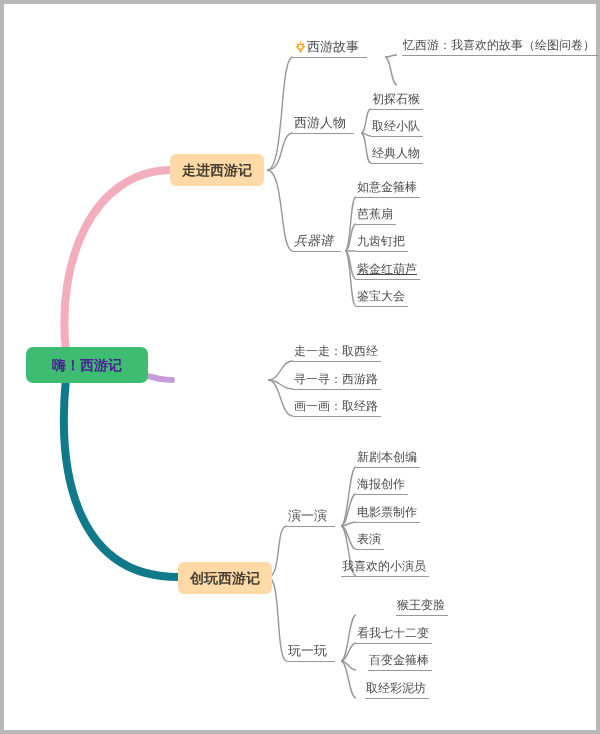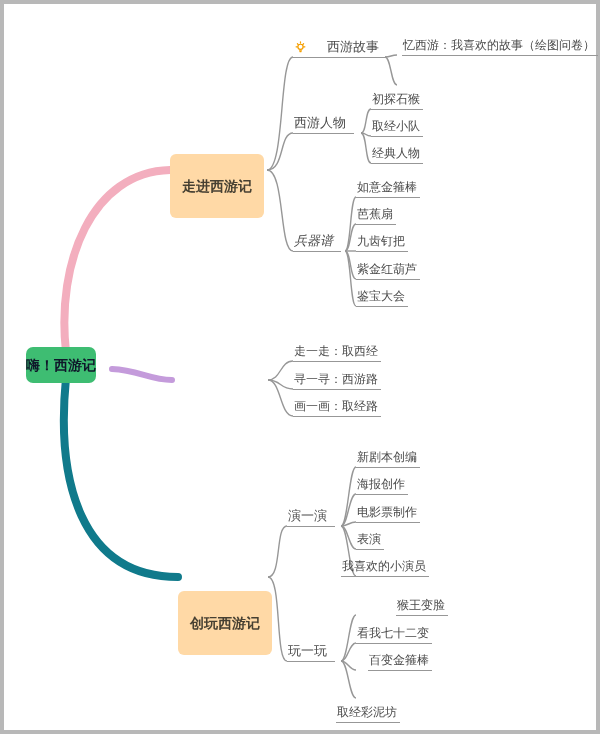--- a/index.html
+++ b/index.html
@@ -8,31 +8,31 @@
     box-shadow:inset 0 0 0 4px #b8b8b8;
   }
   svg.links{position:absolute;left:0;top:0;width:600px;height:734px;pointer-events:none;}
   .main-link{fill:none;stroke-linecap:round;}
   .thin{fill:none;stroke:var(--line,#979797);stroke-width:1.4px;}
   .lk1{stroke:var(--branch1,#F3AEBE);stroke-width:8px;}
   .lk2{stroke:var(--branch2,#C49BDB);stroke-width:6px;}
   .lk3{stroke:var(--branch3,#107A8B);stroke-width:8px;}
   .node{position:absolute;white-space:nowrap;box-sizing:border-box;cursor:default;}
   .root{
-    background:var(--root-bg,#3EBD72);color:#0f172a;font-weight:bold;font-size:14px;line-height:16px;
-    padding:10px 0;border-radius:7px;
+    background:var(--root-bg,#3EBD72);color:#4c1d95;font-weight:bold;font-size:14px;line-height:16px;
+    padding:10px 26px;border-radius:7px;
   }
   .topic{
     background:var(--topic-bg,#FFD9A6);color:#474032;font-weight:600;font-size:14px;line-height:16px;
-    padding:24px 12px;border-radius:6px;
+    padding:8px 12px;border-radius:6px;
   }
   .line-node{
     font-size:12px;line-height:14px;color:#4a4a4a;
     padding:0 3px 3px 1px;border-bottom:1.5px solid var(--line,#979797);
-    display:flex;align-items:center;gap:20px;
+    display:flex;align-items:center;gap:0;
   }
   .sub{font-size:13px;padding-right:8px;}
   .bulb{flex:0 0 auto;display:block;}
 </style>
 </head>
 <body>
 
 <div class="frame">
 
   <svg class="links">
@@ -79,21 +79,21 @@
     </g>
   </svg>
 
   <div class="node root" style="left:26px;top:347px;">
     <span>嗨！西游记</span>
   </div>
 
   <div class="node topic" style="left:170px;top:154px;">
     <span>走进西游记</span>
   </div>
-  <div class="node topic" style="left:178px;top:591px;">
+  <div class="node topic" style="left:178px;top:562px;">
     <span>创玩西游记</span>
   </div>
 
   <div class="node line-node sub" style="left:293px;top:40px;">
     <svg class="bulb" width="13" height="13" viewBox="0 0 16 16">
       <g fill="none" stroke="var(--icon,#F59F00)" stroke-width="1.5" stroke-linecap="round">
         <circle cx="8" cy="7.2" r="3.2"></circle>
         <path d="M6.8 11.2 h2.4 M7.2 13 h1.6"></path>
         <path d="M8 1 v1.6 M2.6 7.2 h1.6 M13.4 7.2 h-1.6 M4.2 3.4 l1.1 1.1 M11.8 3.4 l-1.1 1.1"></path>
       </g>
@@ -122,21 +122,21 @@
   </div>
   <div class="node line-node" style="left:356px;top:180px;">
     <span>如意金箍棒</span>
   </div>
   <div class="node line-node" style="left:356px;top:207px;">
     <span>芭蕉扇</span>
   </div>
   <div class="node line-node" style="left:356px;top:234px;">
     <span>九齿钉把</span>
   </div>
-  <div class="node line-node" style="left:356px;top:262px;">
+  <div class="node line-node" style="left:356px;top:262px;text-decoration:underline;">
     <span>紫金红葫芦</span>
   </div>
   <div class="node line-node" style="left:356px;top:289px;">
     <span>鉴宝大会</span>
   </div>
 
   <div class="node line-node" style="left:293px;top:344px;">
     <span>走一走：取西经</span>
   </div>
   <div class="node line-node" style="left:293px;top:372px;">
@@ -170,17 +170,17 @@
   </div>
   <div class="node line-node" style="left:356px;top:598px;margin-left:40px;">
     <span>猴王变脸</span>
   </div>
   <div class="node line-node" style="left:356px;top:626px;">
     <span>看我七十二变</span>
   </div>
   <div class="node line-node" style="left:356px;top:653px;margin-left:12px;">
     <span>百变金箍棒</span>
   </div>
-  <div class="node line-node" style="left:336px;top:681px;margin-top:24px;">
+  <div class="node line-node" style="left:365px;top:681px;">
     <span>取经彩泥坊</span>
   </div>
 
 </div>
 
 </body></html>

